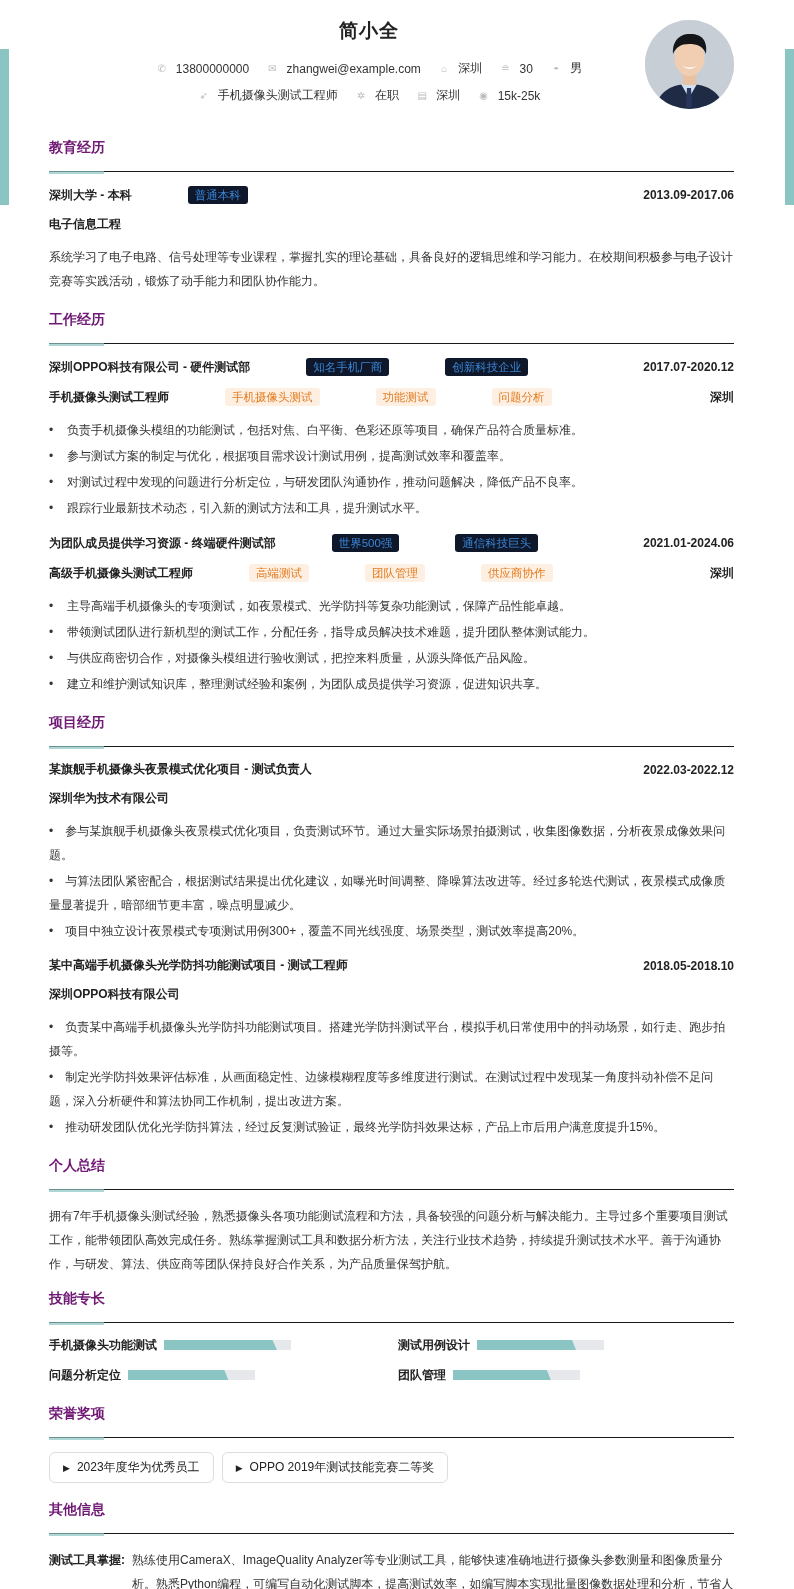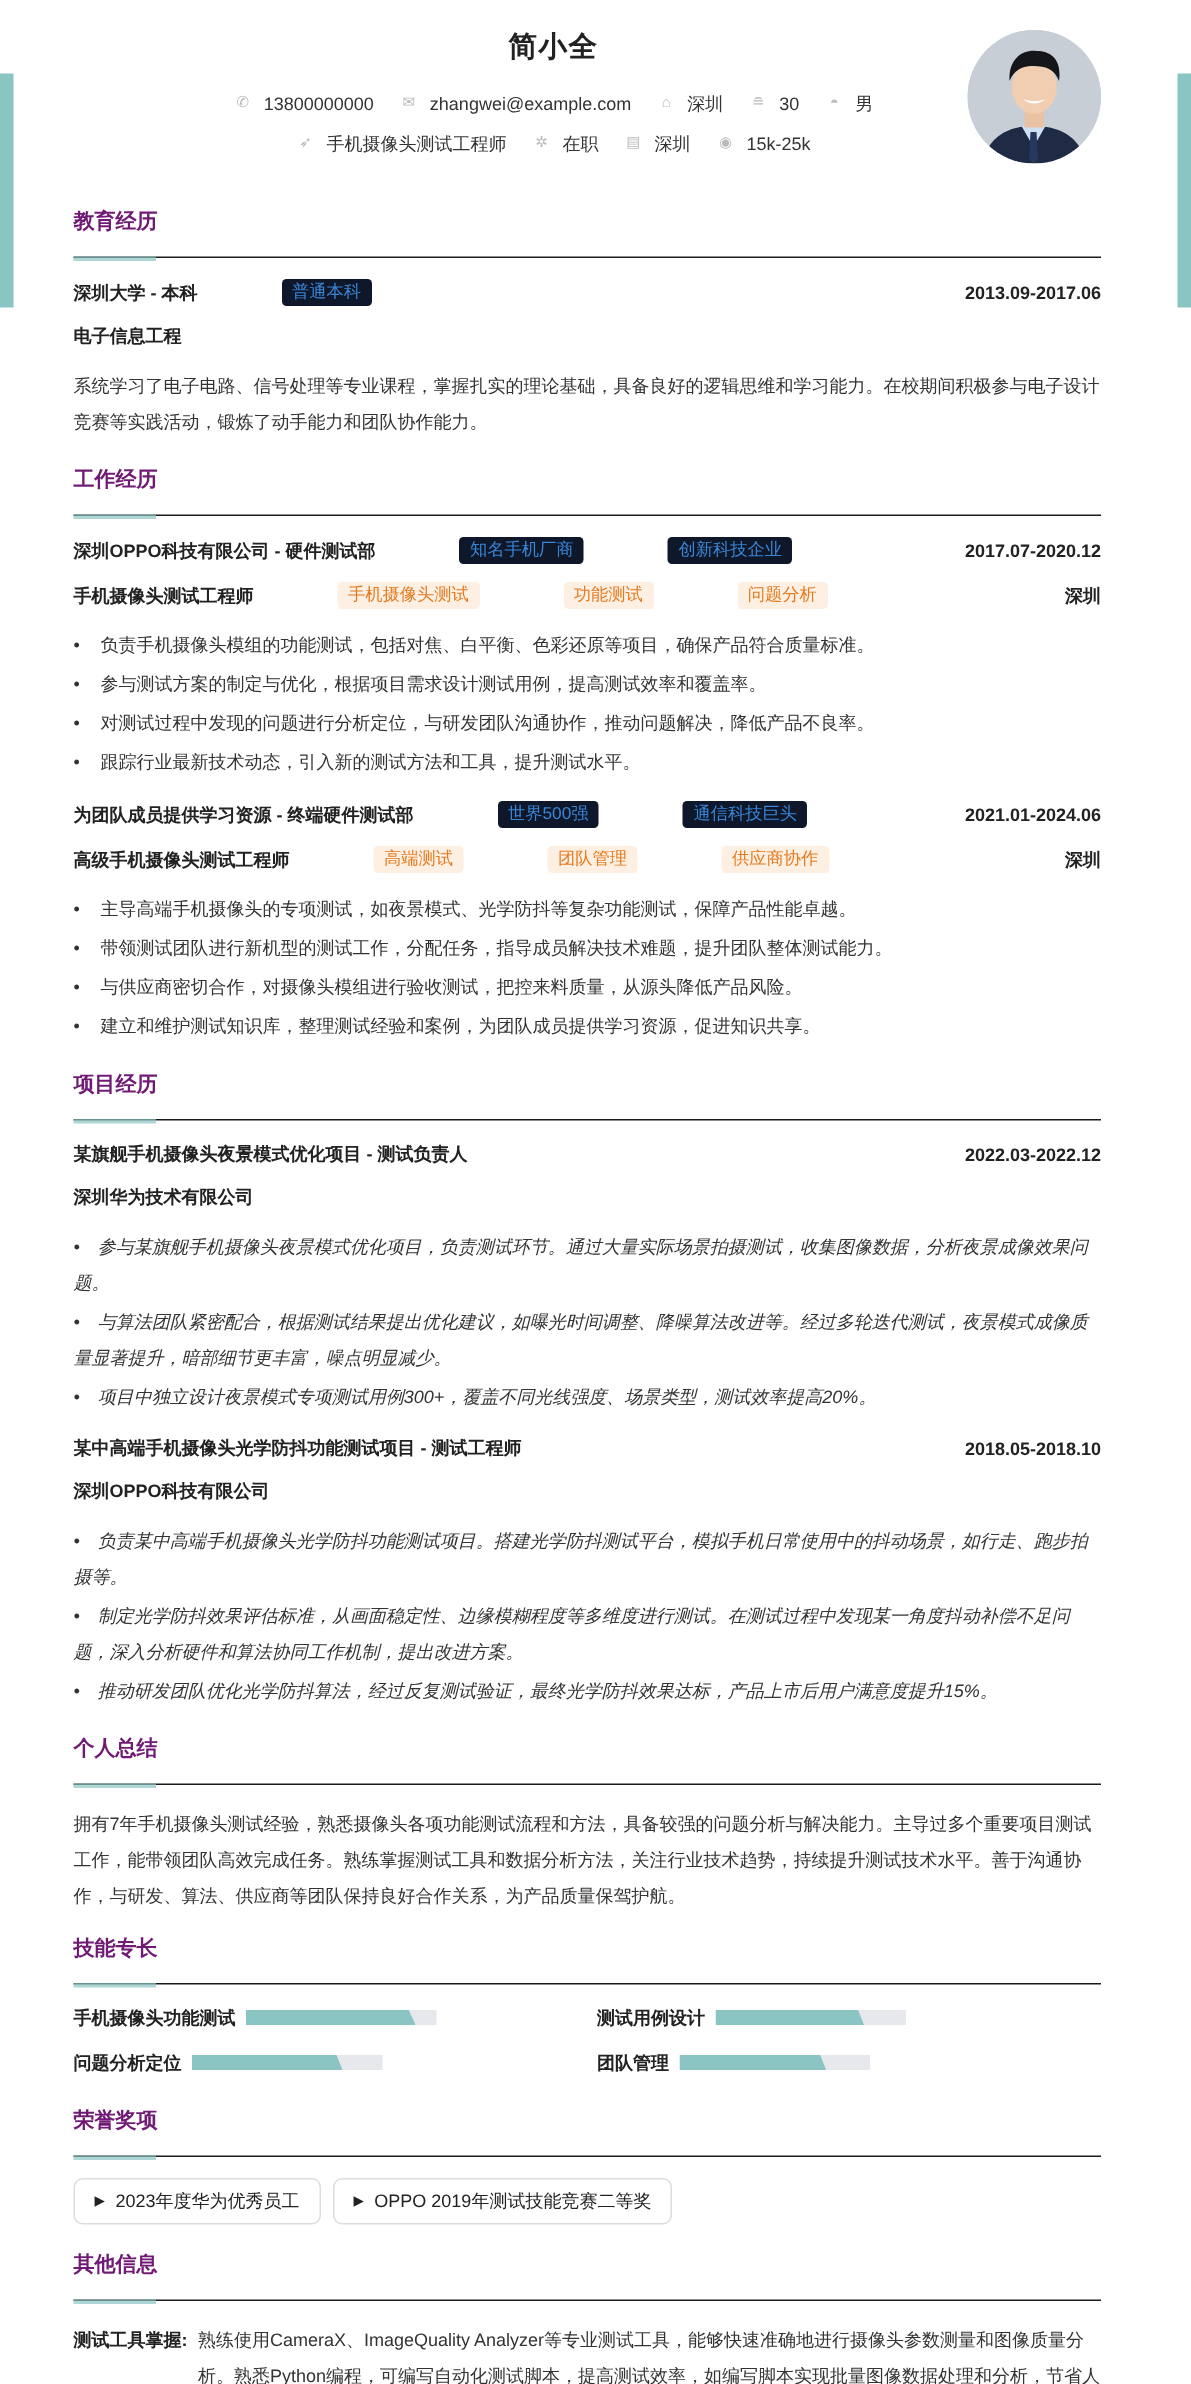--- a/index.html
+++ b/index.html
@@ -24,21 +24,21 @@
     .row .l { display: flex; align-items: flex-end; font-weight: bold; color: #222; gap: 48px; }
     .row .r { font-weight: bold; color: #222; }
     .tag { display: inline-block; font-size: 11.5px; font-weight: normal; padding: 1px 7px; margin-left: 8px; border-radius: 3px; line-height: 16px; }
     .tag.blue { background: #0f172a; color: #3a86d6; }
     .tag.orange { background: #fdf0e3; color: #e47a1e; }
     .sub { font-size: 12px; font-weight: bold; color: #222; margin-bottom: 12px; }
     .para { font-size: 12px; line-height: 24px; color: #333; }
     ul.bullets { list-style: none; font-size: 12px; color: #333; }
     ul.bullets li { position: relative; padding-left: 18px; line-height: 24px; margin-bottom: 2px; }
     ul.bullets li::before { content: "•"; position: absolute; left: 0; top: 0; font-size: 12px; color: #333; }
-    ul.bullets.proj li { padding-left: 0; text-indent: 0; font-style: italic; }
+    ul.bullets.proj li { padding-left: 0; text-indent: 0; }
     ul.bullets.proj li::before { position: static; margin-right: 12px; }
     .entry { margin-bottom: 14px; }
     .skills { display: grid; grid-template-columns: 349px 336px; row-gap: 14px; font-size: 12px; }
     .skill { display: flex; align-items: center; font-weight: bold; color: #222; height: 16px; }
     .skill .bar { width: 127px; height: 10px; background: #e6e8ec; margin-left: 7px; position: relative; }
     .skill .fill { height: 100%; background: #8ac5c3; clip-path: polygon(0 0, 96% 0, 100% 100%, 0 100%); }
     .awards { display: flex; gap: 8px; }
     .award { display: inline-flex; align-items: center; font-size: 12px; color: #222; border: 1px solid #ddd; border-radius: 6px; padding: 0 13px; height: 31px; }
     .award .tri { font-size: 9px; margin-right: 7px; color: #222; }
     .other { display: flex; font-size: 12px; line-height: 24px; color: #333; }

